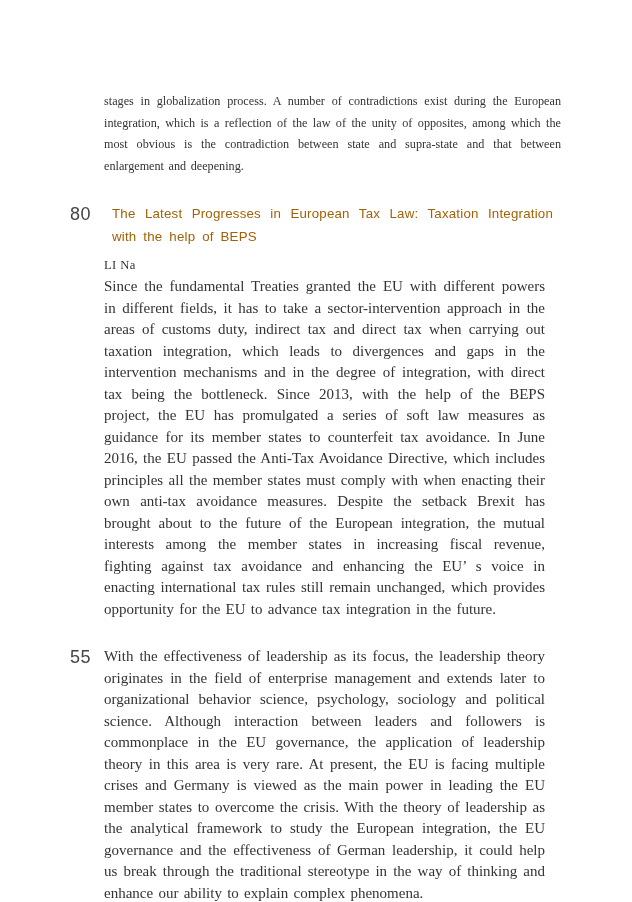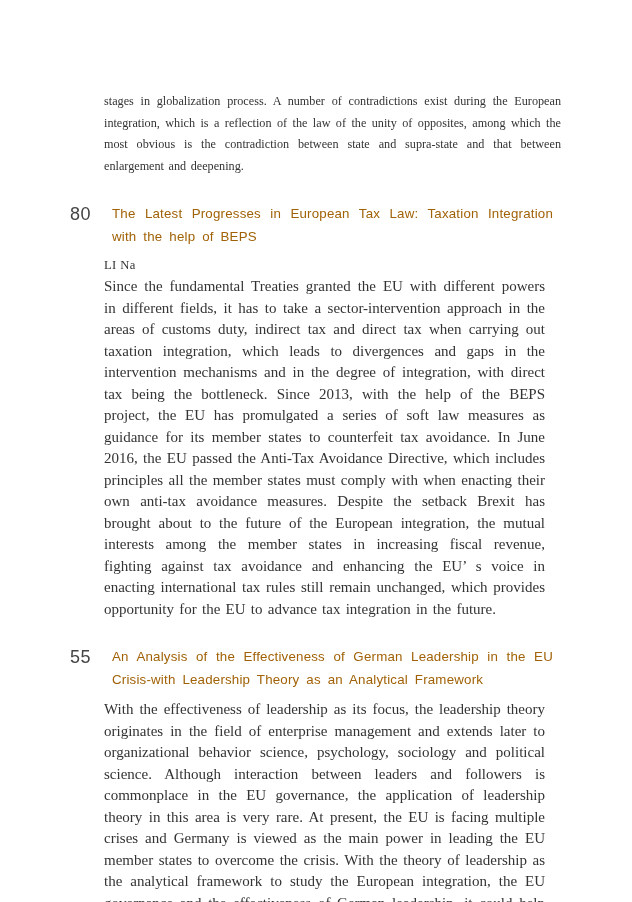--- a/index.html
+++ b/index.html
@@ -83,21 +83,20 @@
 
     <div class="entry">
       <span class="entry-number">80</span>
       <p class="entry-title">The Latest Progresses in European Tax Law: Taxation Integration with the help of BEPS</p>
       <p class="entry-author">LI Na</p>
       <p class="entry-abstract">Since the fundamental Treaties granted the EU with different powers in different fields, it has to take a sector-intervention approach in the areas of customs duty, indirect tax and direct tax when carrying out taxation integration, which leads to divergences and gaps in the intervention mechanisms and in the degree of integration, with direct tax being the bottleneck. Since 2013, with the help of the BEPS project, the EU has promulgated a series of soft law measures as guidance for its member states to counterfeit tax avoidance. In June 2016, the EU passed the Anti-Tax Avoidance Directive, which includes principles all the member states must comply with when enacting their own anti-tax avoidance measures. Despite the setback Brexit has brought about to the future of the European integration, the mutual interests among the member states in increasing fiscal revenue, fighting against tax avoidance and enhancing the EU’ s voice in enacting international tax rules still remain unchanged, which provides opportunity for the EU to advance tax integration in the future.</p>
     </div>
 
     <div class="entry">
       <span class="entry-number">55</span>
-      <p class="entry-title">An Analysis of the Effectiveness of German Leadership in the EU Crisis-with Leadership Theory as an Analytical Framework</p>
       <p class="entry-abstract">With the effectiveness of leadership as its focus, the leadership theory originates in the field of enterprise management and extends later to organizational behavior science, psychology, sociology and political science. Although interaction between leaders and followers is commonplace in the EU governance, the application of leadership theory in this area is very rare. At present, the EU is facing multiple crises and Germany is viewed as the main power in leading the EU member states to overcome the crisis. With the theory of leadership as the analytical framework to study the European integration, the EU governance and the effectiveness of German leadership, it could help us break through the traditional stereotype in the way of thinking and enhance our ability to explain complex phenomena.</p>
     </div>
 
     <div class="entry">
       <span class="entry-number">190</span>
       <p class="entry-title">Public Private Partnership in Germany during the Financial Crisis - from the perspective of the government’ s role transition</p>
 
     </div>
 
   </div>

